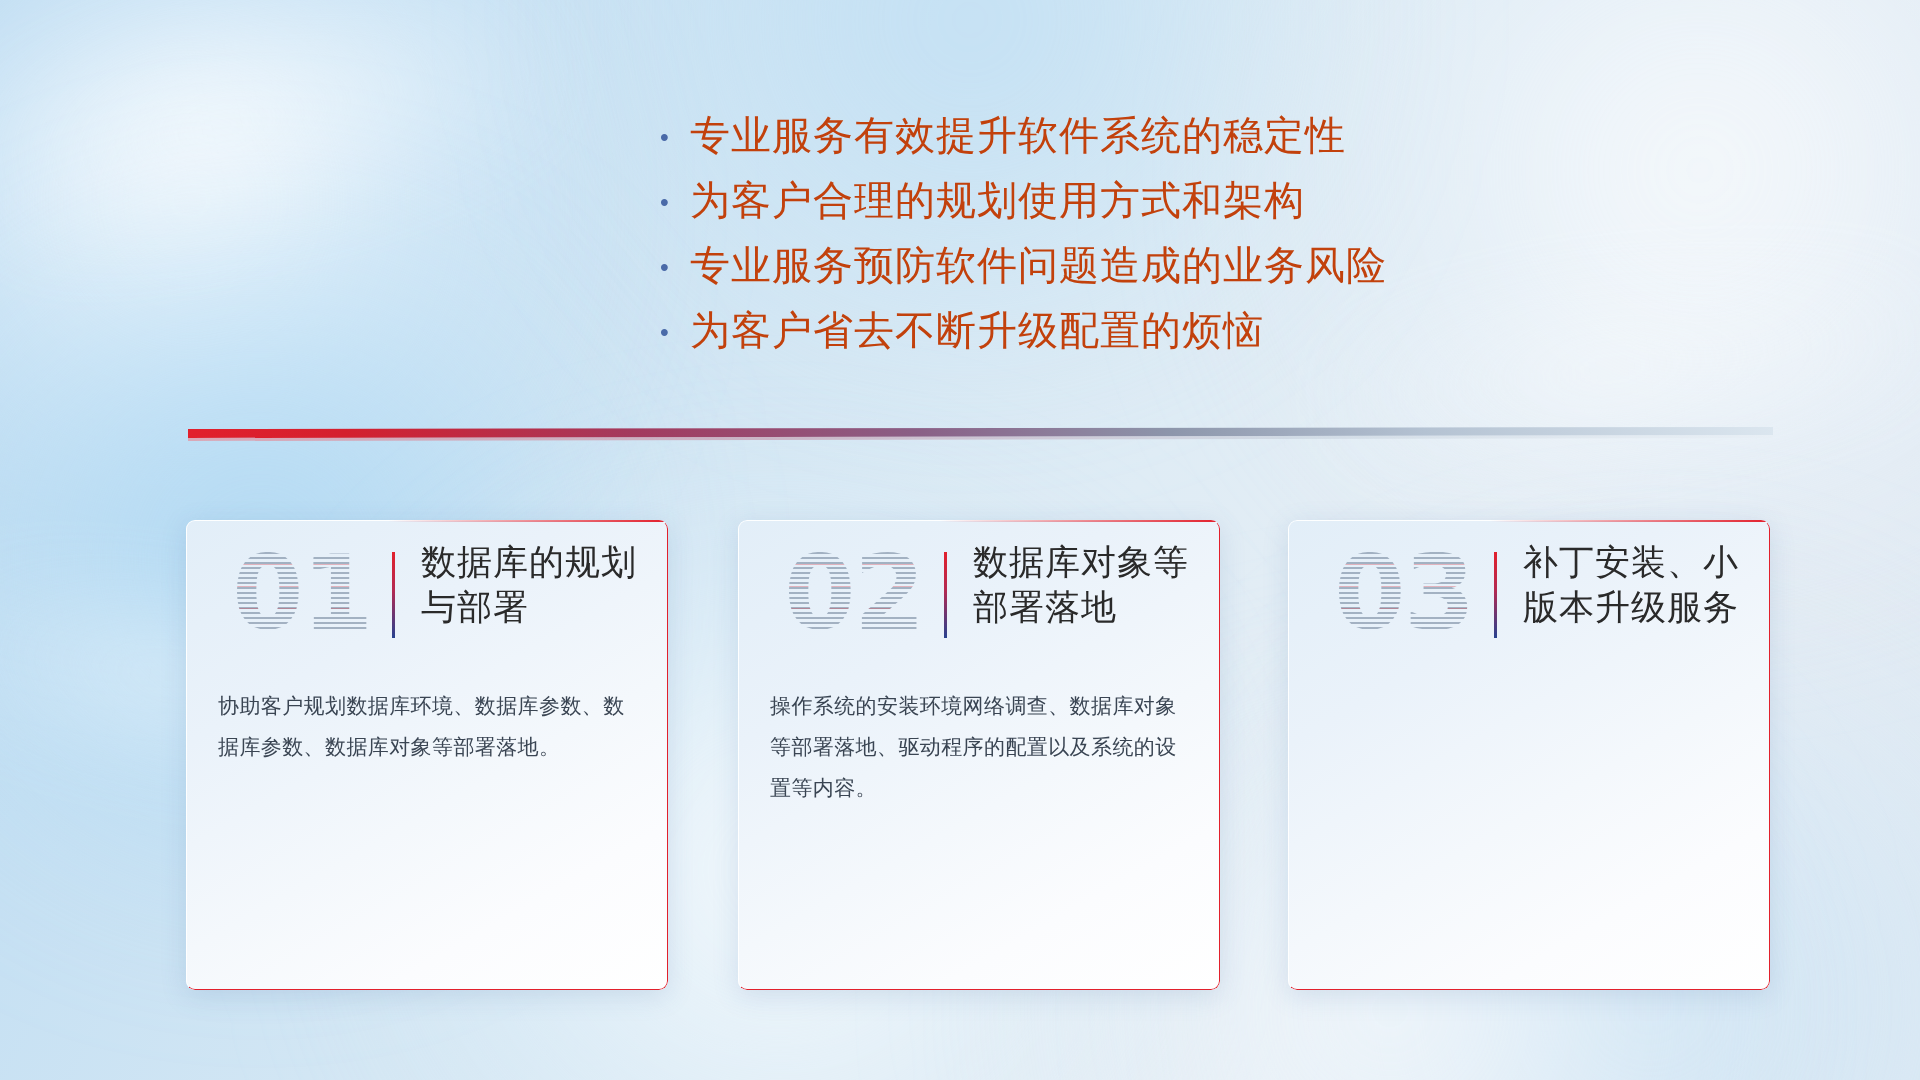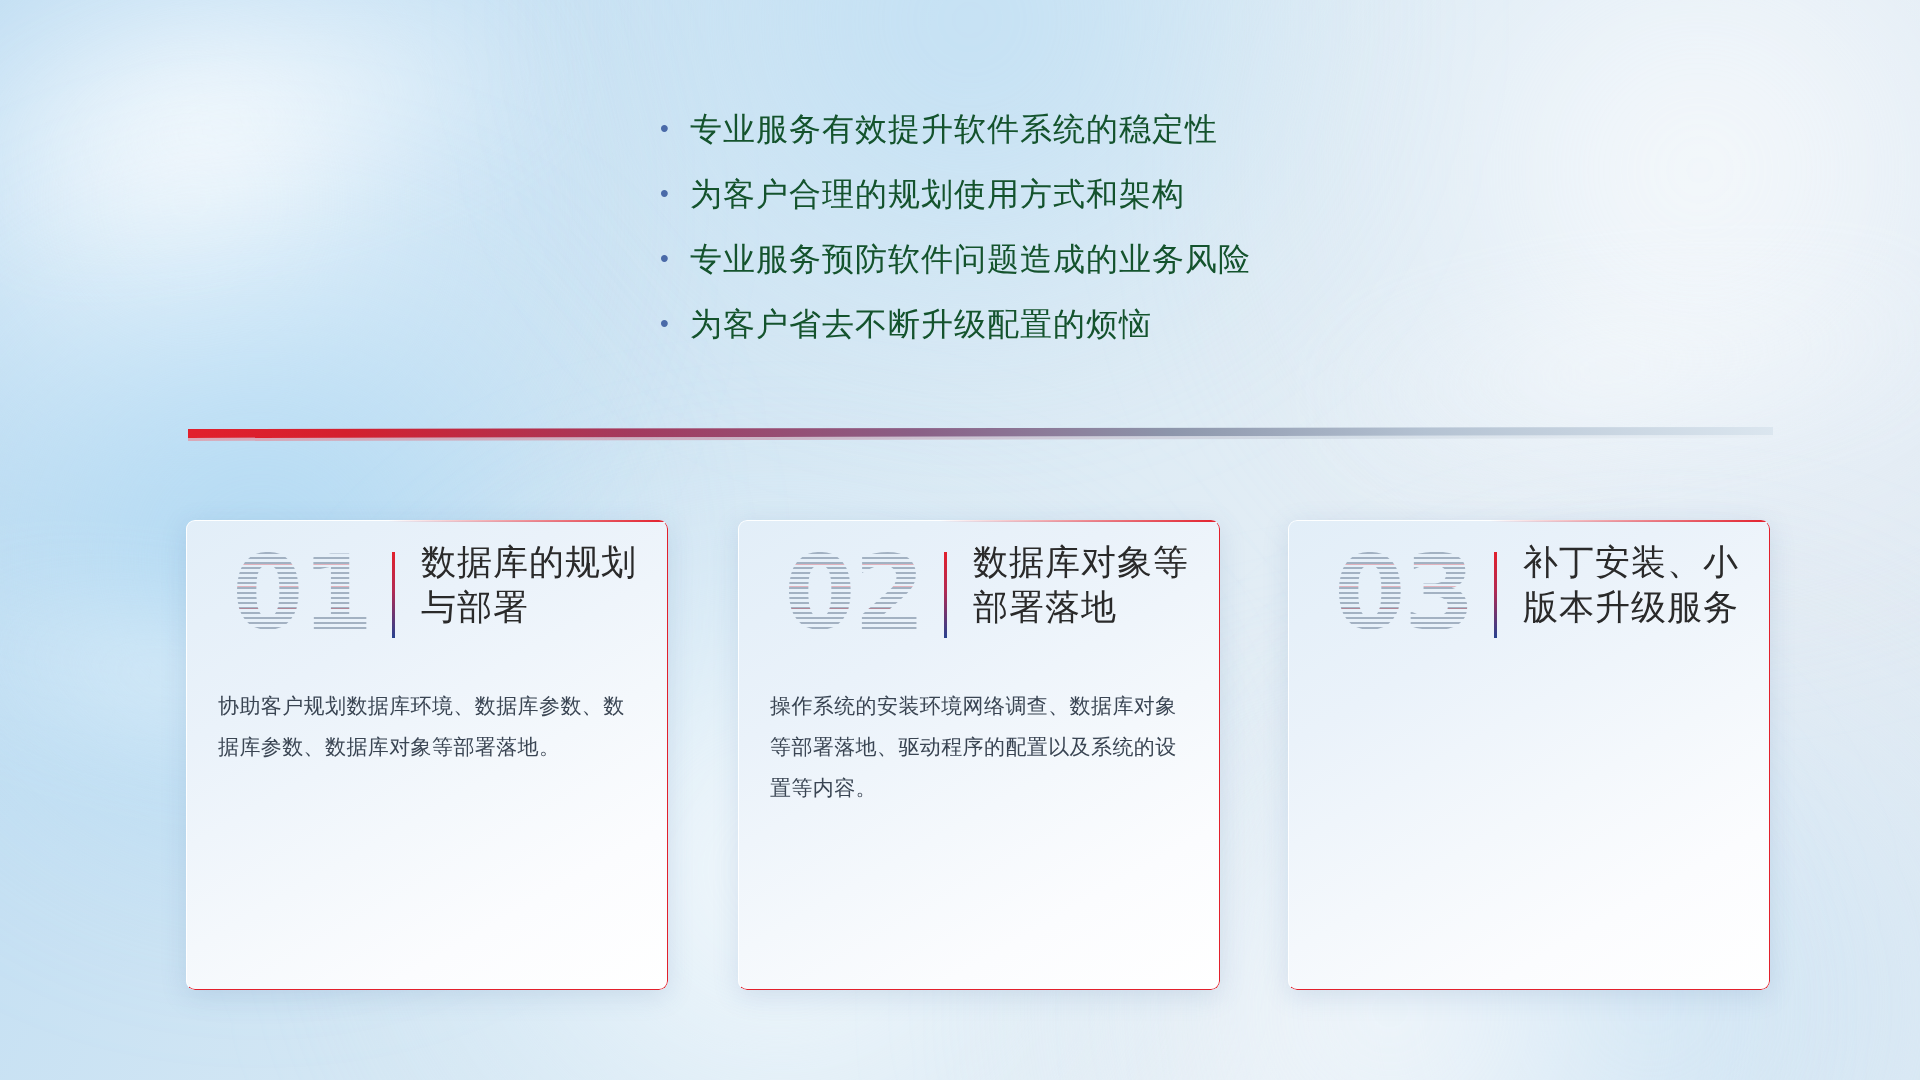--- a/index.html
+++ b/index.html
@@ -44,21 +44,21 @@
   #content { position:relative; z-index:2; width:1920px; height:1080px; }
 
   
   .bullets{ position:absolute; left:660px; top:108px; }
   .bullet-row{ display:flex; align-items:baseline; height:65px; }
   .bullet-dot{
     width:30px; flex:0 0 30px; color:#4a6aa8; font-size:25px; line-height:1;
     text-align:left; position:relative; top:-3px;
   }
   .bullet-text{
-    font-size:32px; color:#14532d; letter-spacing:1px; font-weight:400;
+    font-size:40px; color:#c2410c; letter-spacing:1px; font-weight:400;
     white-space:nowrap;
   }
 
   
   .divider{
     position:absolute; left:188px; top:427px; width:1585px; height:16px;
   }
   .divider svg{ display:block; width:100%; height:100%; }
 
   

